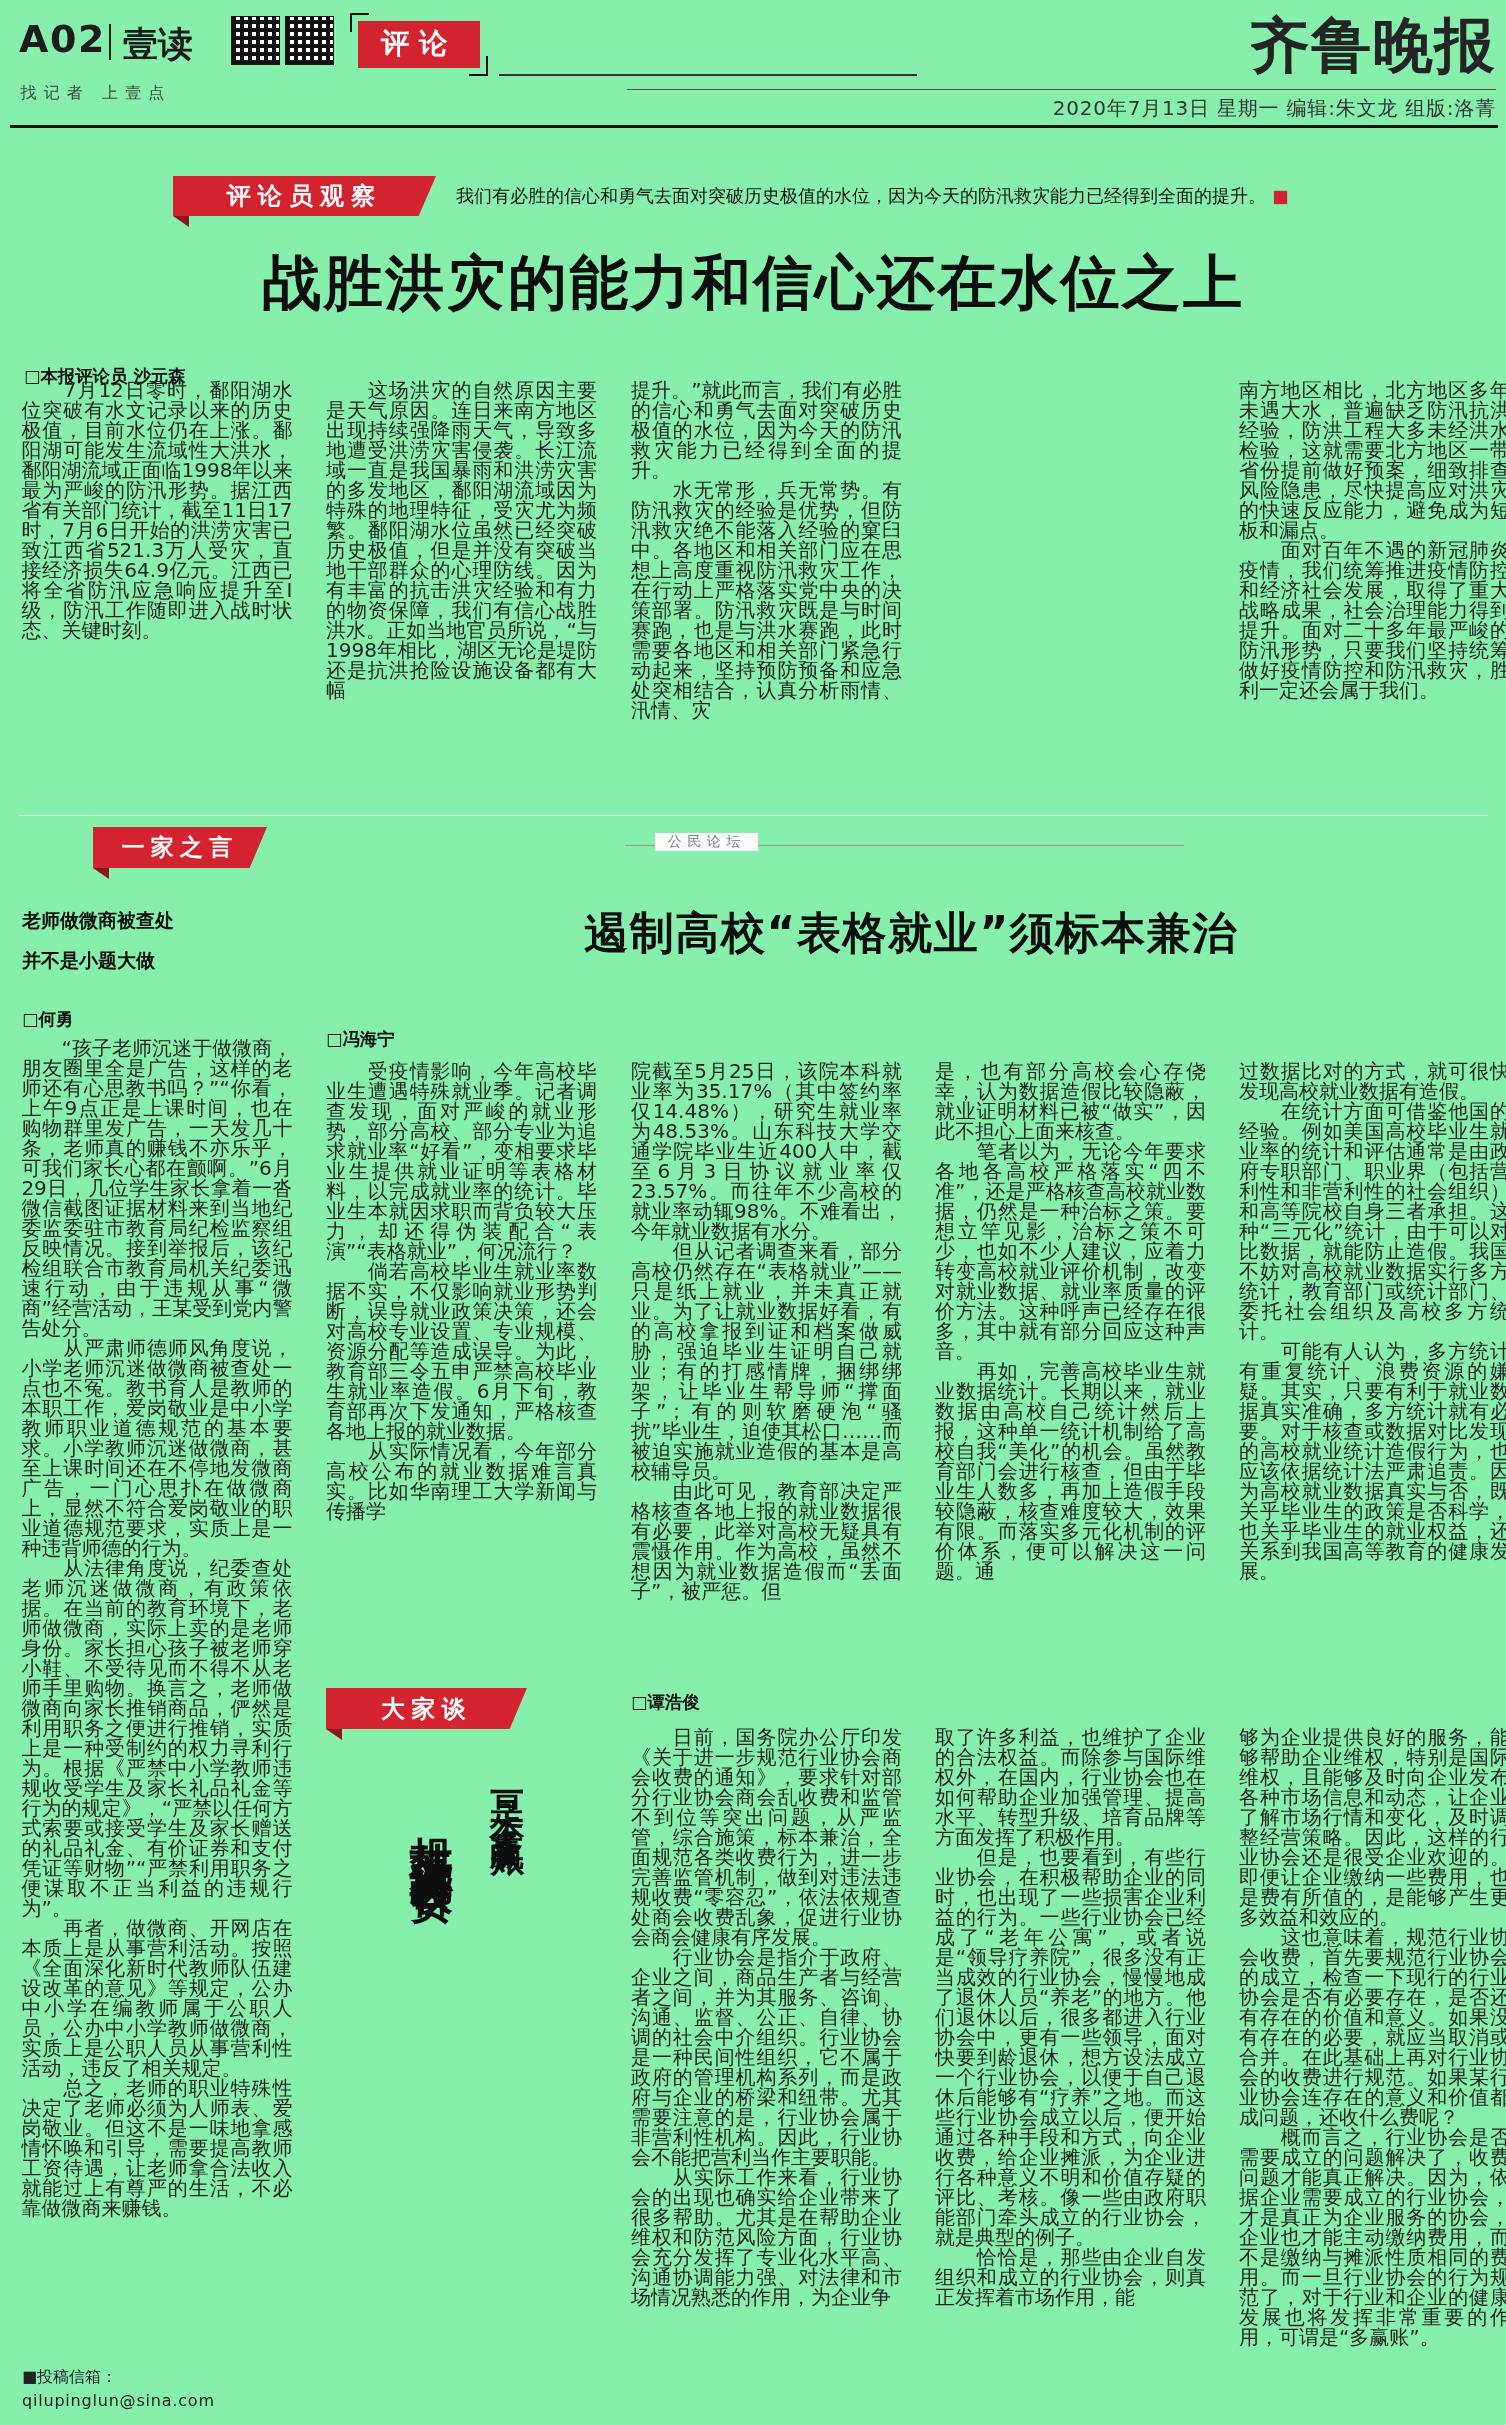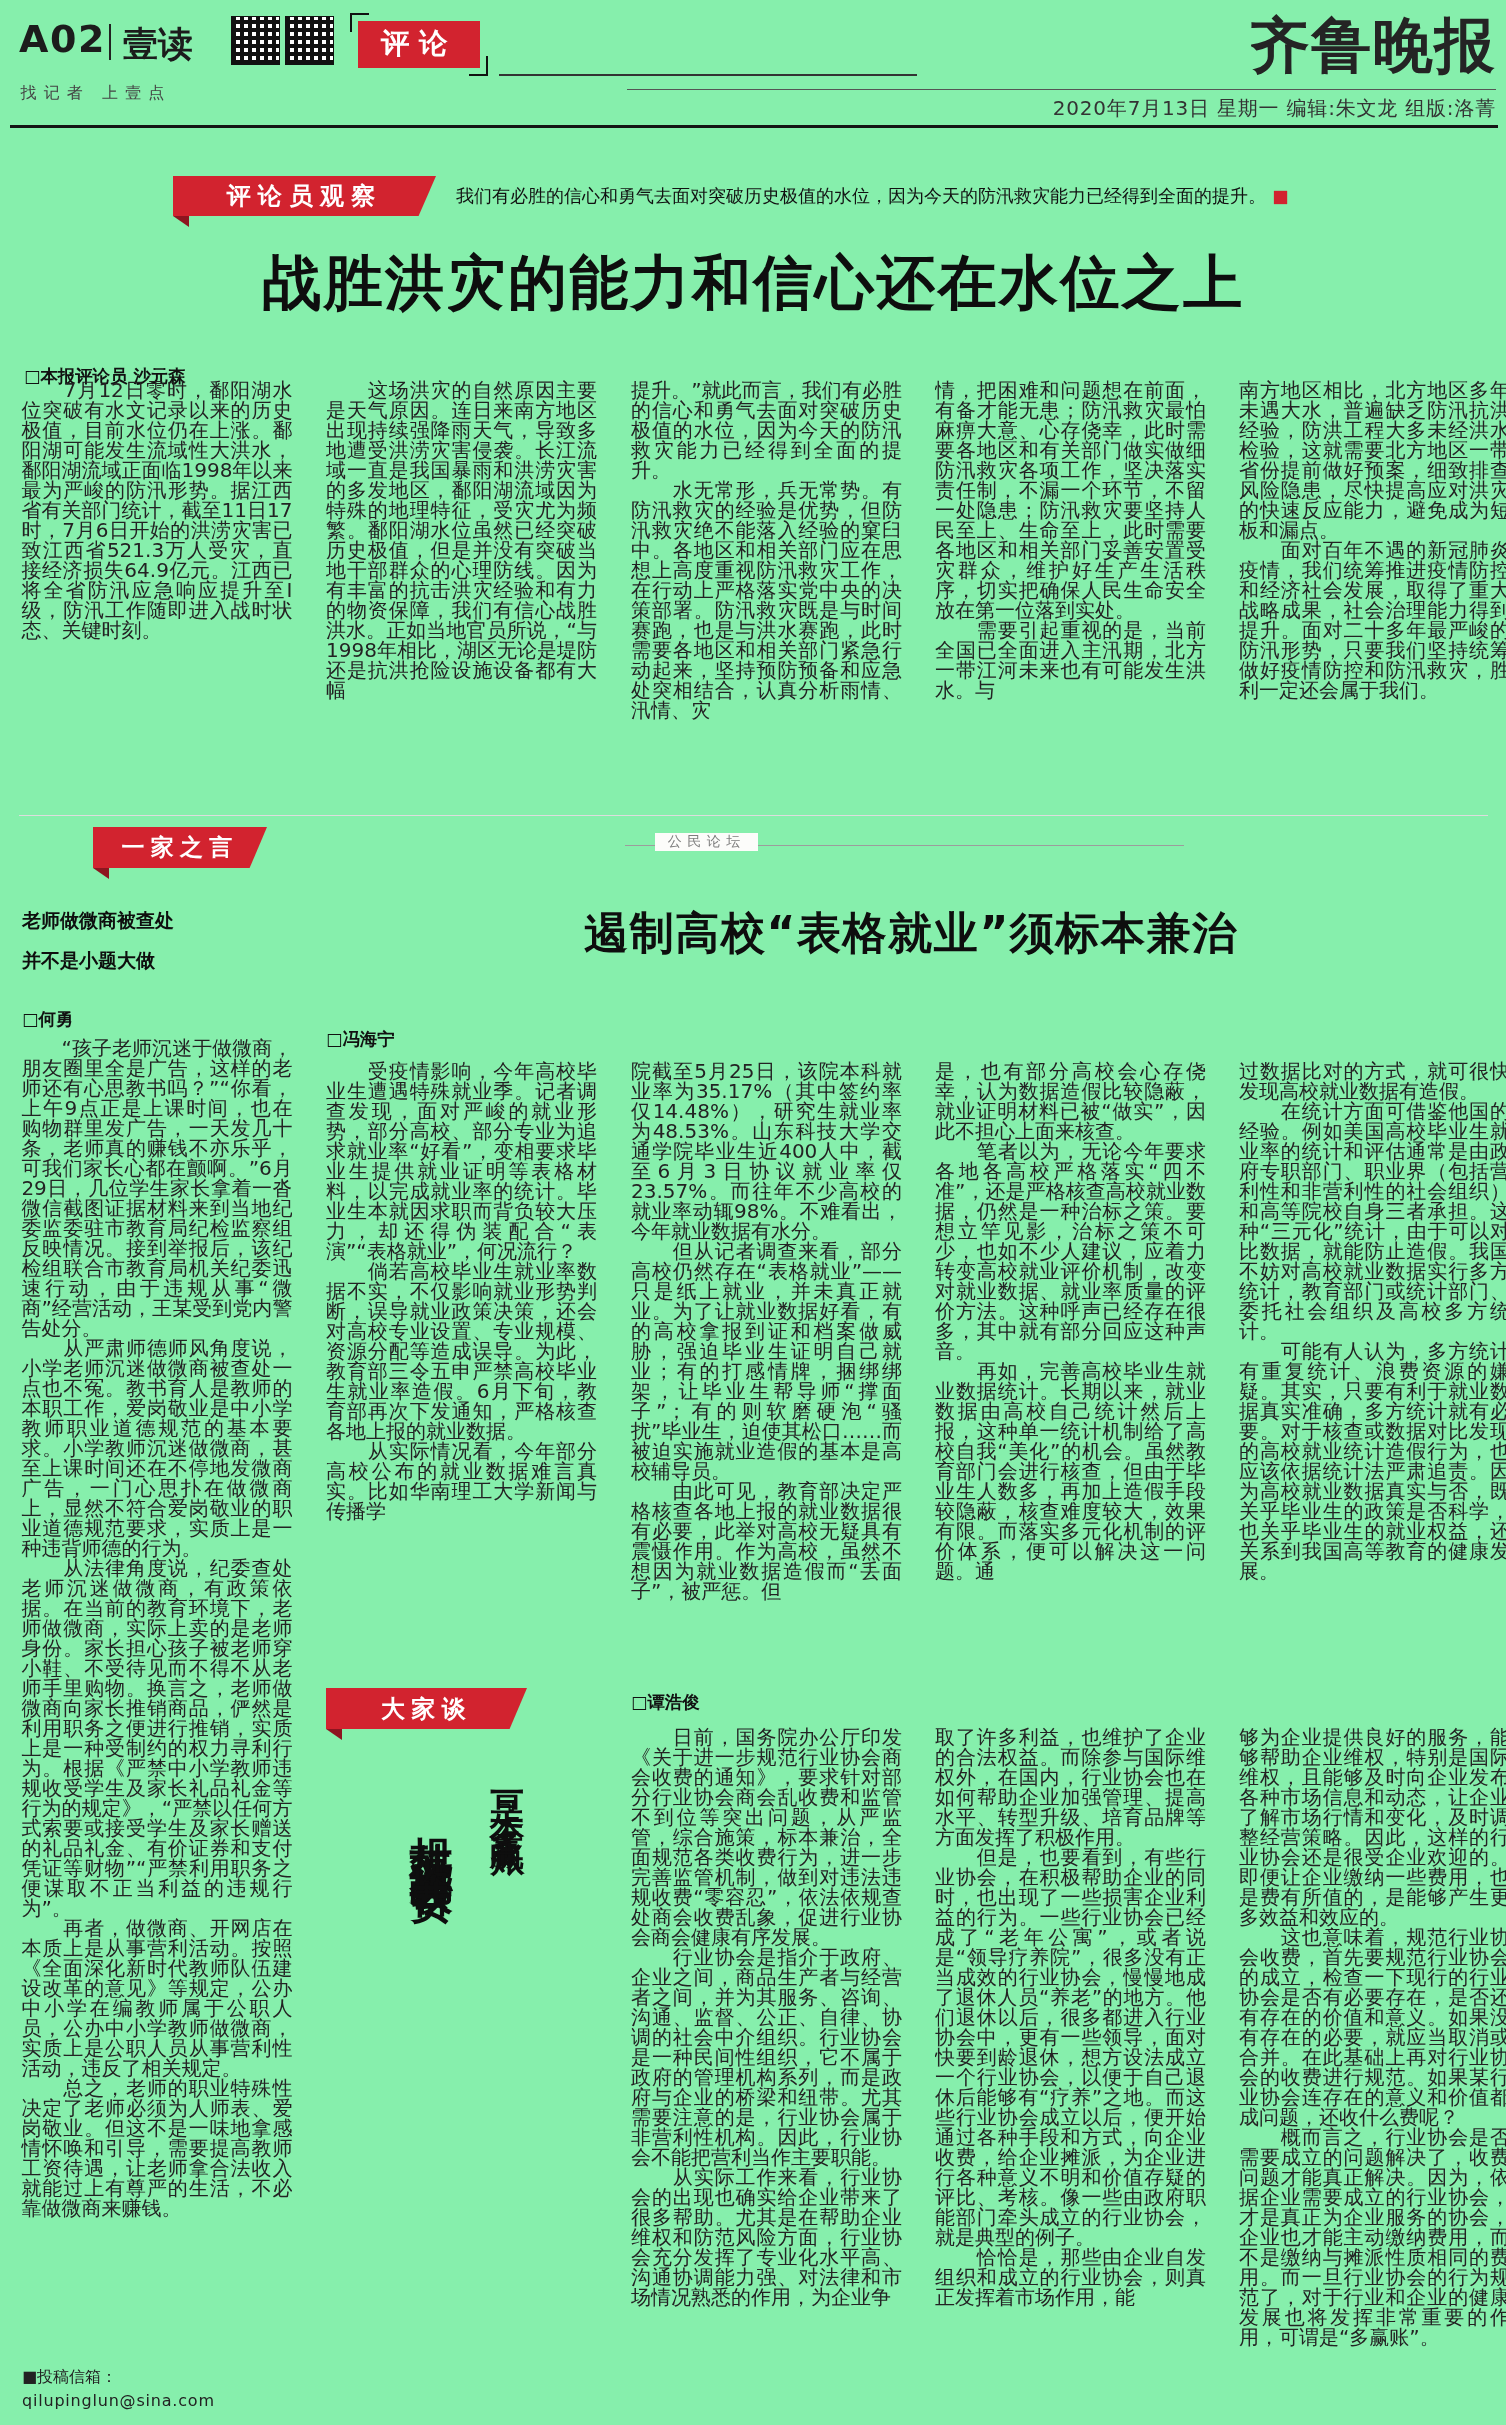--- a/index.html
+++ b/index.html
@@ -109,22 +109,20 @@
   </div>
   <div class="lead-summary">
     <span>我们有必胜的信心和勇气去面对突破历史极值的水位，因为今天的防汛救灾能力已经得到全面的提升。</span><span class="endmark">■</span>
   </div>
   <div class="lead-headline">战胜洪灾的能力和信心还在水位之上</div>
   <div class="byline lead-byline">□本报评论员 沙元森</div>
   <div class="col lead-col c1">　　7月12日零时，鄱阳湖水位突破有水文记录以来的历史极值，目前水位仍在上涨。鄱阳湖可能发生流域性大洪水，鄱阳湖流域正面临1998年以来最为严峻的防汛形势。据江西省有关部门统计，截至11日17时，7月6日开始的洪涝灾害已致江西省521.3万人受灾，直接经济损失64.9亿元。江西已将全省防汛应急响应提升至Ⅰ级，防汛工作随即进入战时状态、关键时刻。</div>
   <div class="col lead-col c2">　　这场洪灾的自然原因主要是天气原因。连日来南方地区出现持续强降雨天气，导致多地遭受洪涝灾害侵袭。长江流域一直是我国暴雨和洪涝灾害的多发地区，鄱阳湖流域因为特殊的地理特征，受灾尤为频繁。鄱阳湖水位虽然已经突破历史极值，但是并没有突破当地干部群众的心理防线。因为有丰富的抗击洪灾经验和有力的物资保障，我们有信心战胜洪水。正如当地官员所说，“与1998年相比，湖区无论是堤防还是抗洪抢险设施设备都有大幅</div>
   <div class="col lead-col c3">提升。”就此而言，我们有必胜的信心和勇气去面对突破历史极值的水位，因为今天的防汛救灾能力已经得到全面的提升。
 　　水无常形，兵无常势。有防汛救灾的经验是优势，但防汛救灾绝不能落入经验的窠臼中。各地区和相关部门应在思想上高度重视防汛救灾工作，在行动上严格落实党中央的决策部署。防汛救灾既是与时间赛跑，也是与洪水赛跑，此时需要各地区和相关部门紧急行动起来，坚持预防预备和应急处突相结合，认真分析雨情、汛情、灾</div>
-  <div class="col lead-col c4">情，把困难和问题想在前面，有备才能无患；防汛救灾最怕麻痹大意、心存侥幸，此时需要各地区和有关部门做实做细防汛救灾各项工作，坚决落实责任制，不漏一个环节，不留一处隐患；防汛救灾要坚持人民至上、生命至上，此时需要各地区和相关部门妥善安置受灾群众，维护好生产生活秩序，切实把确保人民生命安全放在第一位落到实处。
-　　需要引起重视的是，当前全国已全面进入主汛期，北方一带江河未来也有可能发生洪水。与</div>
   <div class="col lead-col c5">南方地区相比，北方地区多年未遇大水，普遍缺乏防汛抗洪经验，防洪工程大多未经洪水检验，这就需要北方地区一带省份提前做好预案，细致排查风险隐患，尽快提高应对洪灾的快速反应能力，避免成为短板和漏点。
 　　面对百年不遇的新冠肺炎疫情，我们统筹推进疫情防控和经济社会发展，取得了重大战略成果，社会治理能力得到提升。面对二十多年最严峻的防汛形势，只要我们坚持统筹做好疫情防控和防汛救灾，胜利一定还会属于我们。</div>
 
   <div class="midrule"></div>
 
   <div class="flagwrap flag-left">
     <div class="flagbody">
         <span>一家之言</span>
       </div>
     <div class="flagfold"></div>

